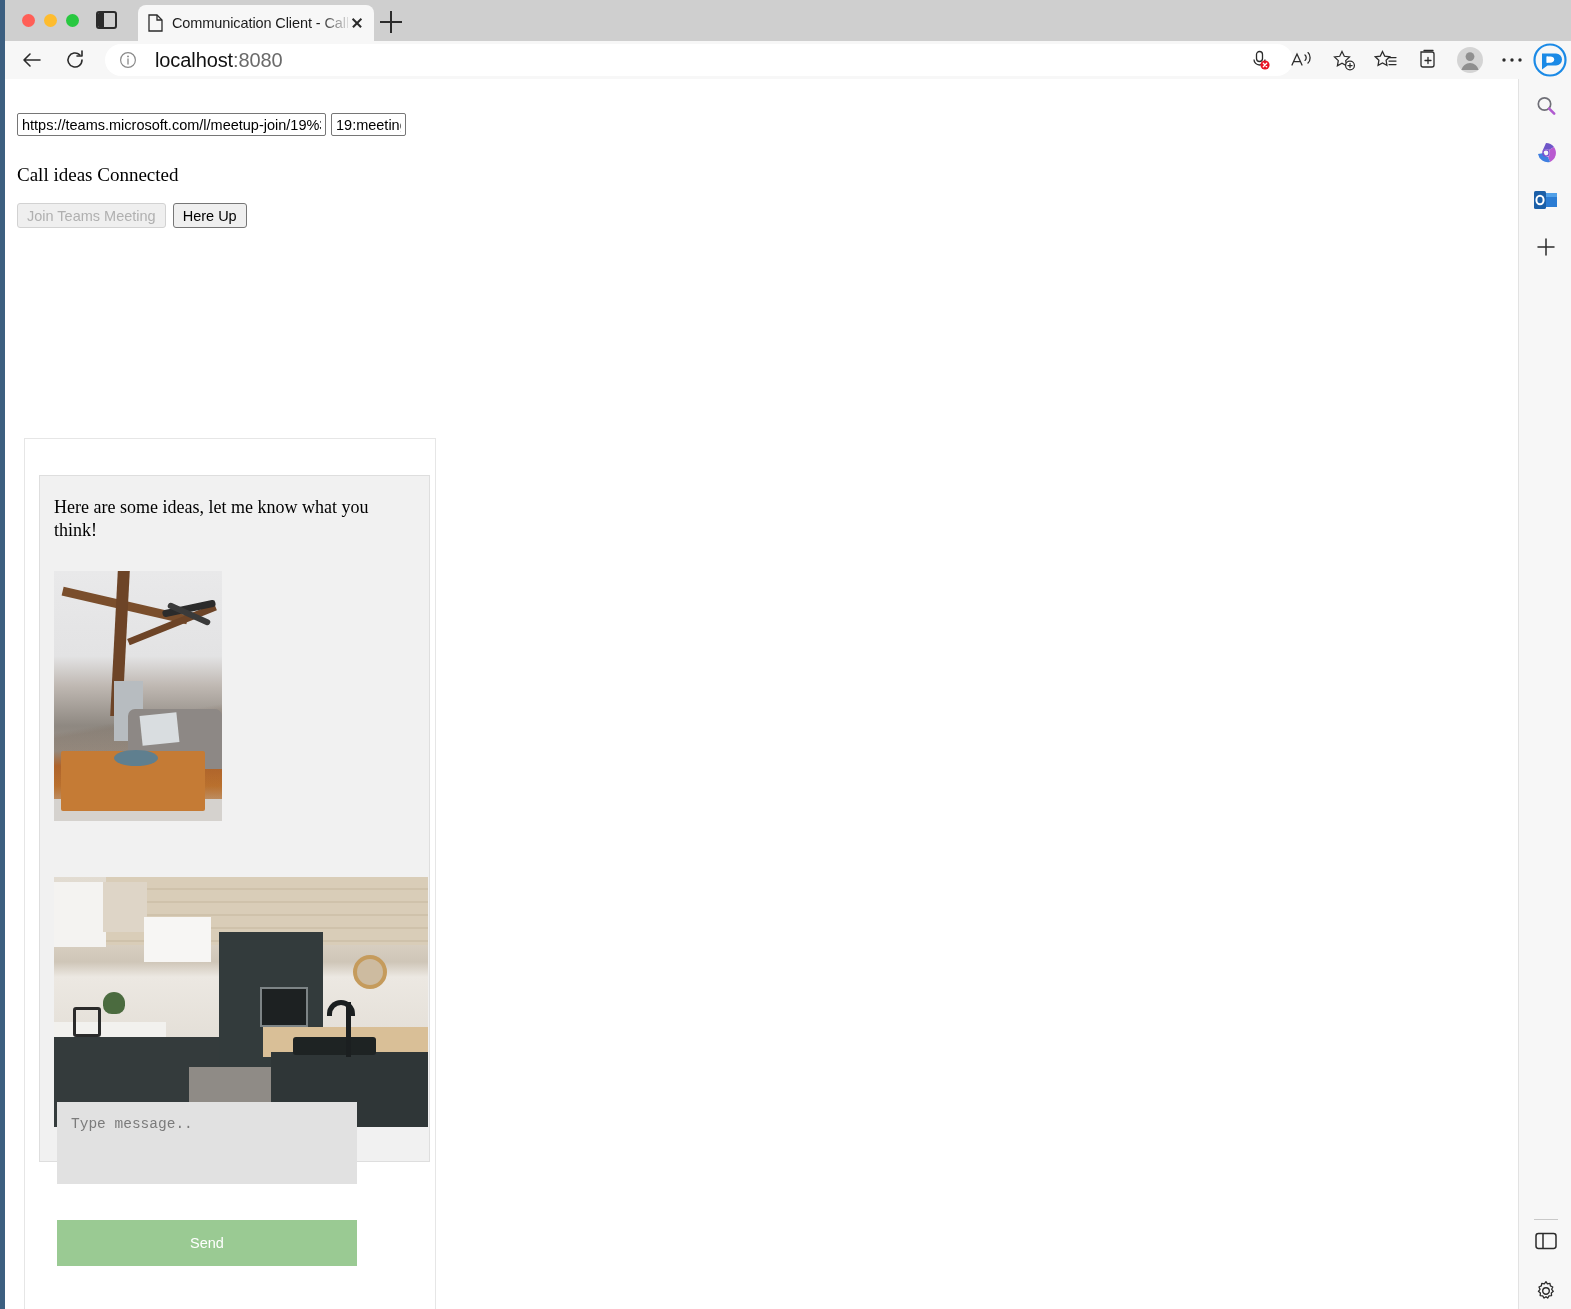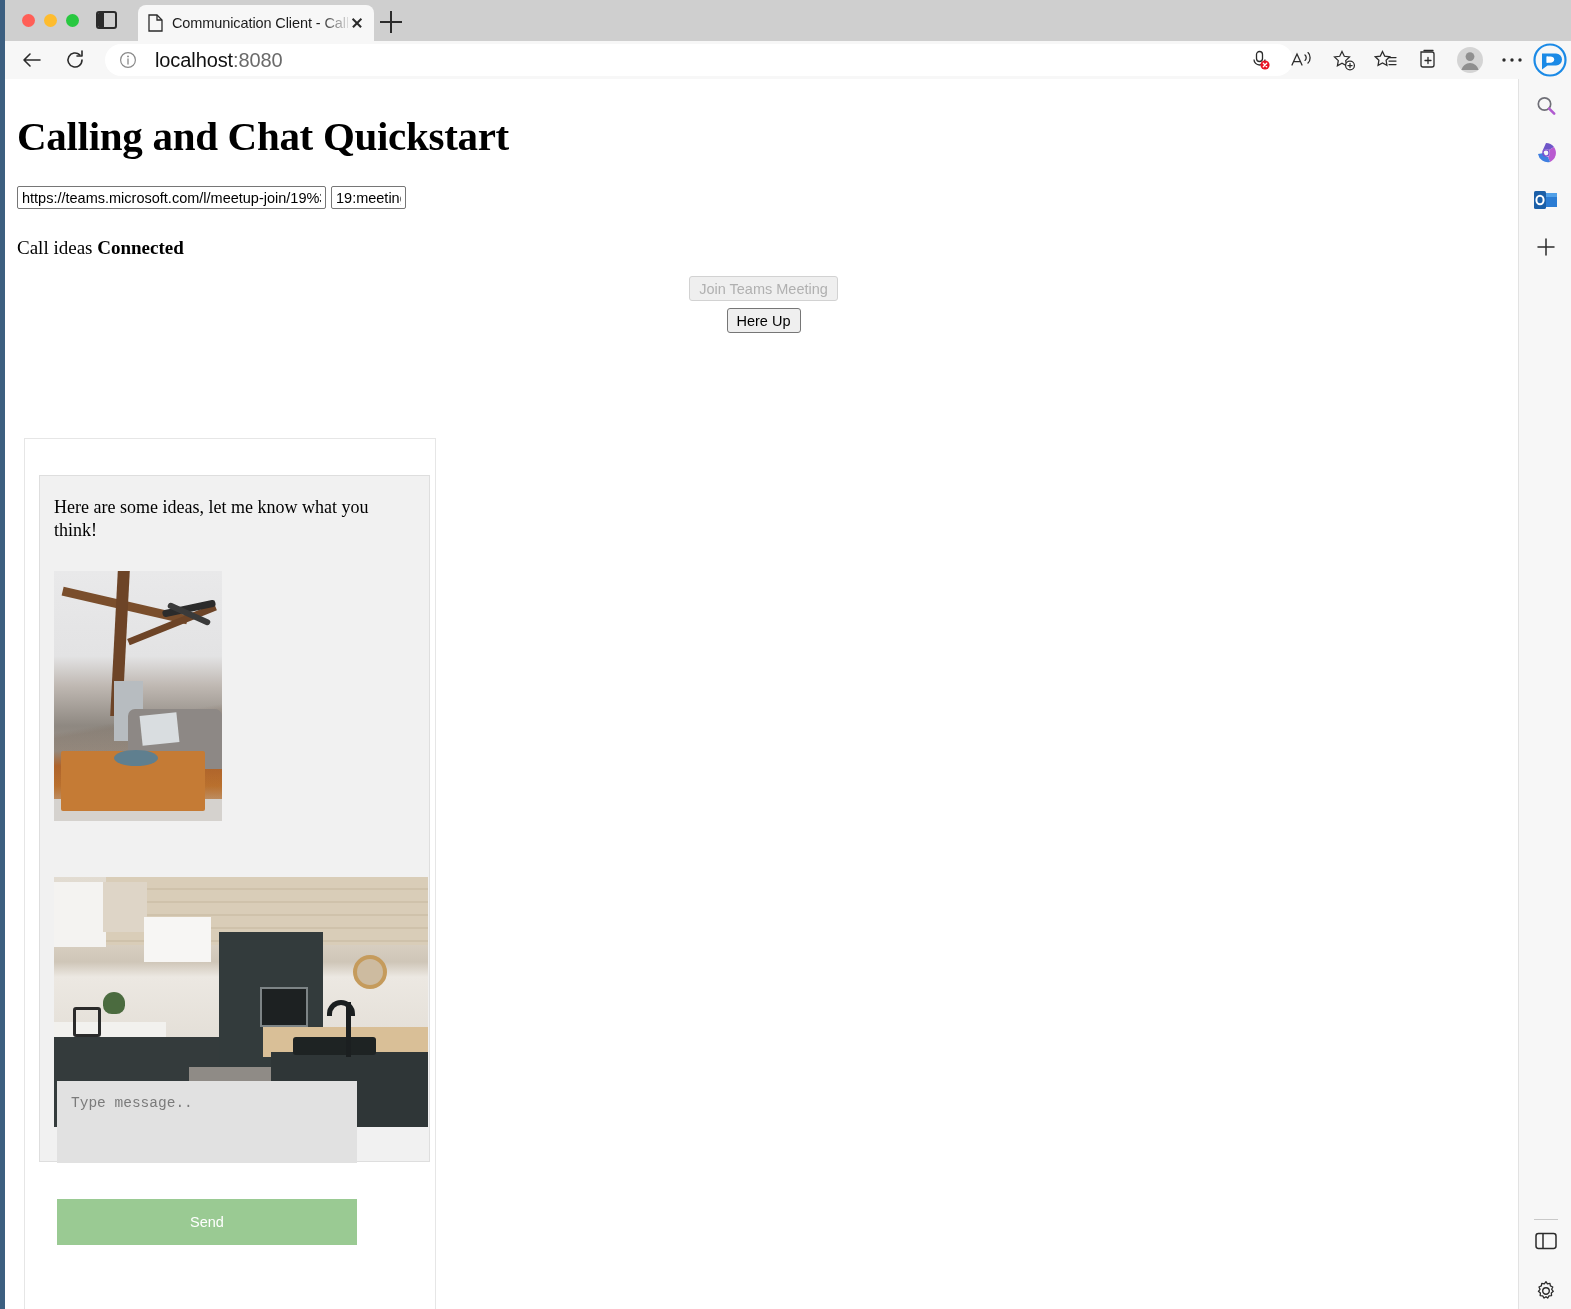--- a/index.html
+++ b/index.html
@@ -123,23 +123,23 @@
     border: 1px solid #767676; border-radius: 2px; background: #fff;
     outline: none;
   }
   input.link-input { width: 309px; }
   input.thread-input { width: 75px; }
 
   .callstate {
     font-family: "Liberation Serif", serif;
     font-size: 19px; color: #000; margin: 28px 0 0 4px;
   }
-  .callstate b { font-weight: bold; }
-
-  .btn-row { margin: 17px 0 0 4px; display: flex; gap: 7px; align-items: center; flex-direction: column; }
+  .callstate b { font-weight: normal; }
+
+  .btn-row { margin: 17px 0 0 4px; display: flex; gap: 7px; align-items: center; }
   button.q-btn {
     font-family: "Liberation Sans", sans-serif;
     font-size: 14.5px; padding: 3px 9px; height: 25px;
     border-radius: 3px; background: #efefef; border: 1px solid #767676;
     color: #000; cursor: pointer;
   }
   button.q-btn[disabled] { color: #b0b0b0; border-color: #d2d2d2; background: #efefef; cursor: default; }
 
   
   .chat-shell {
@@ -158,21 +158,21 @@
   }
   .msg-local {
     background: #f1f1f1; border: 1px solid #dedede;
     margin: 20px 0 0 0px; padding: 20px 14px 34px 14px; width: 391px;
   }
   .msg-images { margin-top: 30px; }
   .chat-img { display: block; border: 0; }
   .img-living { width: 168px; height: 250px; margin: 0 0 0 0; }
   .img-kitchen { width: 374px; height: 250px; margin: 56px 0 0 0; }
 
-  .composer { position: absolute; left: 32px; bottom: 72px; width: 300px; }
+  .composer { position: absolute; left: 32px; bottom: 51px; width: 300px; }
   textarea.msg-box {
     width: 300px; height: 82px; resize: none;
     background: #e1e1e1; border: 0; outline: none;
     font-family: "Liberation Mono", monospace; font-size: 14.5px;
     color: #6f6f6f; padding: 14px 14px;
   }
   textarea.msg-box::placeholder { color: #7b7b7b; }
   button.send-btn {
     margin-top: 32px; width: 300px; height: 46px;
     background: #9aca93; border: 0; color: #ffffff;
@@ -376,21 +376,20 @@
         <path d="M12 8.4a3.6 3.6 0 1 0 0 7.2 3.6 3.6 0 0 0 0-7.2z" fill="none" stroke="#2b2b2b" stroke-width="1.5"></path>
         <path d="M12 1.8l1.5 2.4 2.8-.6.5 2.8 2.6 1.2-1.2 2.6 1.8 2.2-2.2 1.8.3 2.8-2.8.3-1.5 2.4L12 18.3l-2.1 1.4-1.5-2.4-2.8-.3.3-2.8-2.2-1.8L5.5 10.2 4.3 7.6l2.6-1.2.5-2.8 2.8.6z" fill="none" stroke="#2b2b2b" stroke-width="1.4" stroke-linejoin="round"></path>
       </svg>
     </span>
   </div>
 
   <div class="viewport">
     <div class="win-edge"></div>
 
     <div class="page">
-      <h1 class="page-title">Calling and Chat Quickstart</h1>
 
       <div class="inputs-row">
         <input class="meeting-input link-input" type="text" value="https://teams.microsoft.com/l/meetup-join/19%3am" style="">
         <input class="meeting-input thread-input" type="text" value="19:meeting" style="">
       </div>
 
       <div class="callstate">
         <span>Call ideas</span>
         <b>Connected</b>
       </div>

